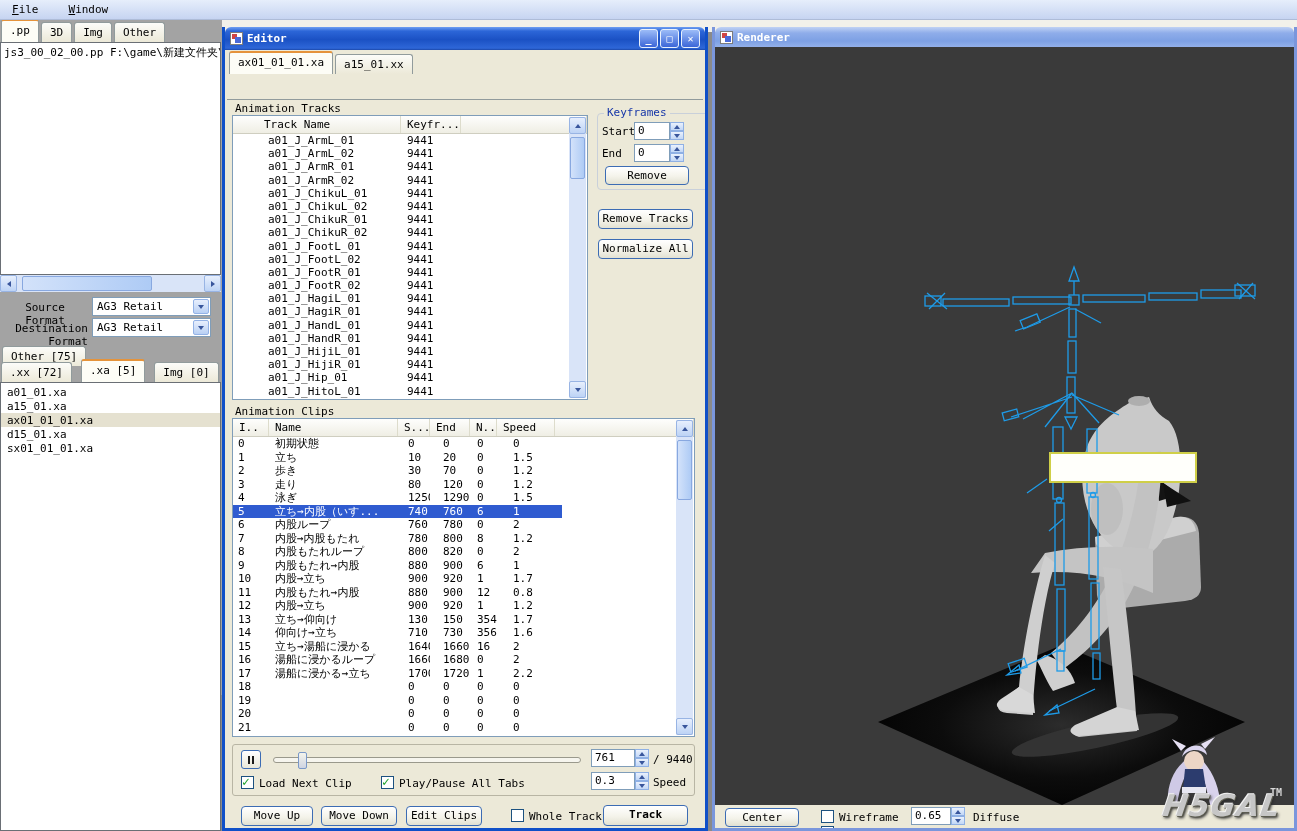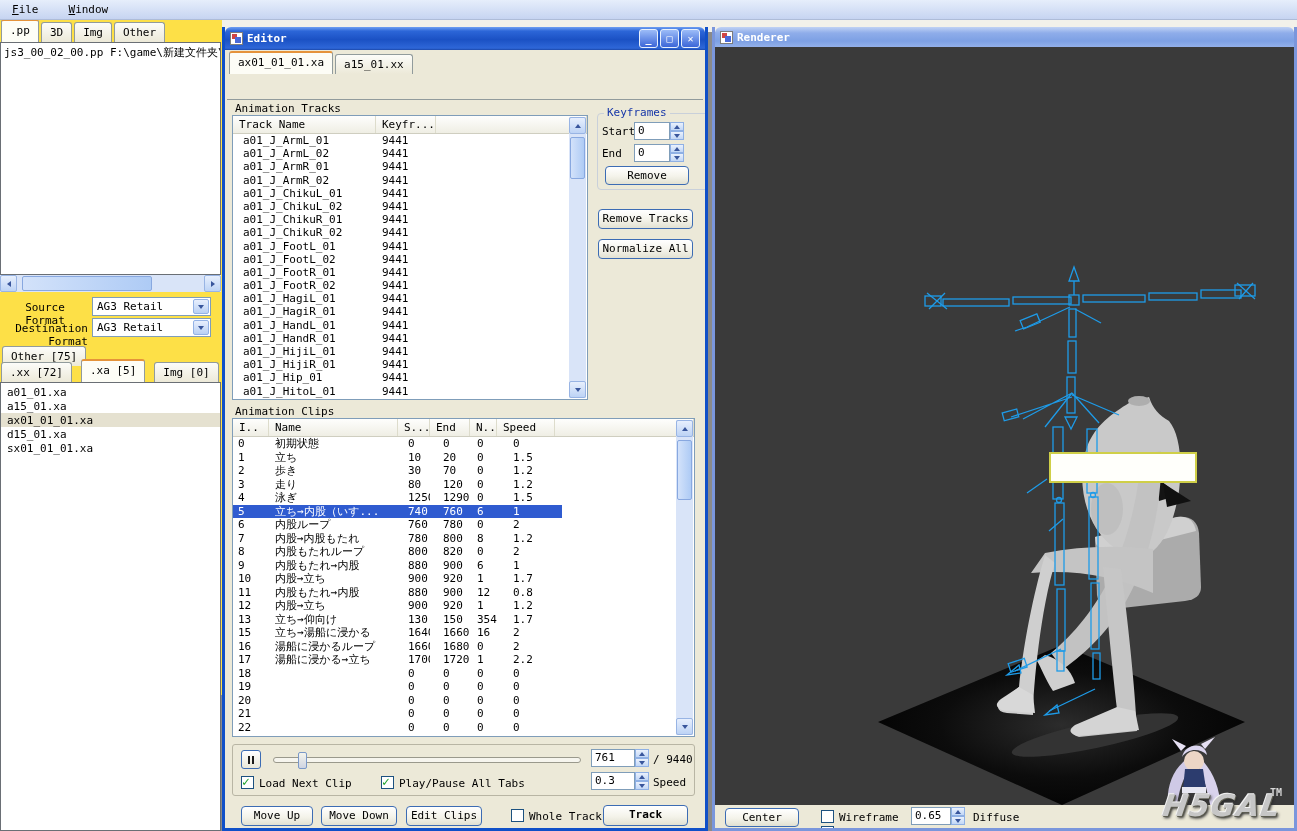--- a/index.html
+++ b/index.html
@@ -46,21 +46,21 @@
   .lv-row span { overflow:hidden; flex:none; }
   .lv-row.sel { background:#2f5bd0; color:#fff; }
   .vscroll { position:absolute; top:1px; bottom:1px; right:1px; width:17px; background:#d9e4f8; }
   .hscroll { position:absolute; height:17px; background:#d9e4f8; }
   .sc-btn { position:absolute; width:17px; height:17px; background:linear-gradient(#e7effd,#bdd3f5);
     border:1px solid #98b4e4; border-radius:2px; display:flex; align-items:center; justify-content:center; }
   .sc-thumb { position:absolute; background:linear-gradient(90deg,#d3e2fa,#aecbf5);
     border:1px solid #88a8e0; border-radius:2px; }
 
   
-  .left-panel { position:absolute; left:0; top:20px; width:222px; height:675px; background:#fde047; }
+  .left-panel { position:absolute; left:0; top:20px; width:222px; height:675px; background:#a3a3a3; }
   .lp-tabs { position:absolute; left:1px; top:2px; display:flex; gap:2px; align-items:flex-end; }
   .lp-listbox { position:absolute; left:0px; top:22px; width:221px; height:233px; background:#fff;
     border:1px solid #6a6f75; overflow:hidden; }
   .pp-entry { padding:2px 0 0 3px; white-space:nowrap; }
   .fmt-label { position:absolute; width:86px; text-align:right; }
   .combo { position:absolute; height:19px; background:#fff; border:1px solid #7f9db9; }
   .combo .val { padding:2px 4px; white-space:nowrap; }
   .combo .drop { position:absolute; right:1px; top:1px; width:16px; bottom:1px;
     background:linear-gradient(#e8effd,#b9d0f4); border:1px solid #93b2e6; border-radius:2px;
     display:flex; align-items:center; justify-content:center; }
@@ -88,21 +88,21 @@
   #editor-client { position:absolute; left:0; top:23px; width:480px; height:778px; background:#ece9d8; overflow:hidden; }
   #renderer-win { left:712px; top:27px; width:585px; height:804px; border:3px solid #7a96dc; border-top:none; z-index:9; }
   #renderer-client { position:absolute; left:0; top:20px; width:579px; height:781px; background:#3a3a3a; overflow:hidden; }
 
   .doc-tabs { position:absolute; left:4px; top:4px; display:flex; gap:2px; align-items:flex-end; z-index:4; }
   .sec-tabs { position:absolute; left:6px; top:27px; display:flex; gap:2px; align-items:flex-end; z-index:4; }
   .tabpage-line { position:absolute; left:2px; top:49px; width:476px; border-top:1px solid #919b9c; }
   .panel-label { position:absolute; white-space:nowrap; }
 
   
-  .tc0 { width:143px; padding-left:10px; } .tc1 { width:60px; padding-left:6px; }
+  .tc0 { width:143px; padding-left:10px;margin-left:25px; } .tc1 { width:60px; padding-left:6px; }
   #tracks-rows .lv-row { height:13.2px; line-height:13px; }
   
   .cc0{width:36px;padding-left:5px;} .cc1{width:129px;padding-left:6px;} .cc2{width:32px;padding-left:10px;}
   .cc3{width:40px;padding-left:13px;} .cc4{width:27px;padding-left:7px;} .cc5{width:58px;padding-left:16px;}
   #clips-rows .lv-row { height:13.5px; line-height:13px; }
   #clips-rows .lv-row.sel { width:329px; }
 
   
   .play-panel { position:absolute; left:7px; top:694px; width:463px; height:52px;
     border:1px solid #b8b5a4; border-radius:3px; background:#ece9d8; }
@@ -457,20 +457,28 @@
             <span class="cc4">1</span>
             <span class="cc5">1.2</span>
           </div>
           <div class="lv-row">
             <span class="cc0">13</span>
             <span class="cc1">立ち→仰向け</span>
             <span class="cc2">130</span>
             <span class="cc3">150</span>
             <span class="cc4">354</span>
             <span class="cc5">1.7</span>
+          </div>
+          <div class="lv-row">
+            <span class="cc0">14</span>
+            <span class="cc1">仰向け→立ち</span>
+            <span class="cc2">710</span>
+            <span class="cc3">730</span>
+            <span class="cc4">356</span>
+            <span class="cc5">1.6</span>
           </div>
           <div class="lv-row">
             <span class="cc0">15</span>
             <span class="cc1">立ち→湯船に浸かる</span>
             <span class="cc2">1640</span>
             <span class="cc3">1660</span>
             <span class="cc4">16</span>
             <span class="cc5">2</span>
           </div>
           <div class="lv-row">

